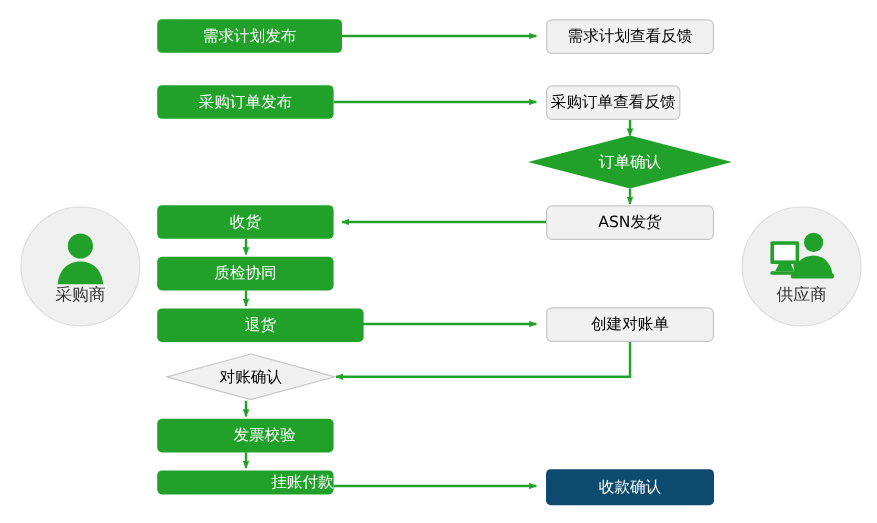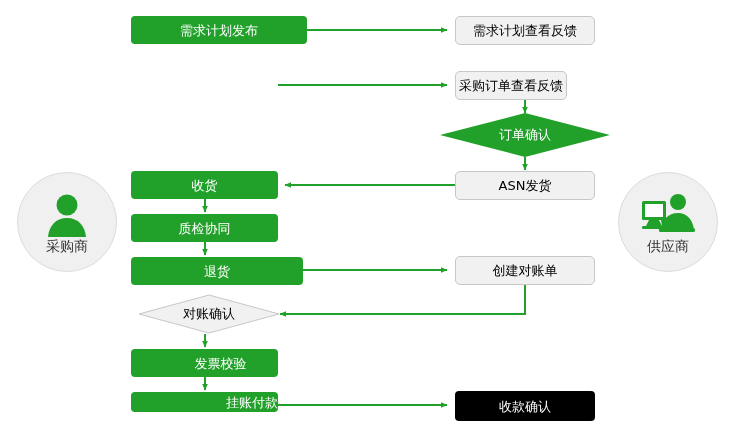--- a/index.html
+++ b/index.html
@@ -37,21 +37,21 @@
     line-height: 1;
     z-index: 3;
     white-space: nowrap;
   }
   .node.green {
     background: #22a12a;
     color: #ffffff;
     border-radius: 4px;
   }
   .node.orange {
-    background: #000000;
+    background: #0c4a6e;
     color: #ffffff;
     border-radius: 4px;
   }
   .node.grey {
     background: #f1f1f1;
     color: #000000;
     border: 1px solid #c7c7c7;
     border-radius: 5px;
   }
 
@@ -137,24 +137,27 @@
       <path d="M525,285 L525,314 L280,314" marker-end="url(#ah)"></path>
 
       <path d="M205,334 L205,347" marker-end="url(#ah)"></path>
 
       <path d="M205,377 L205,390" marker-end="url(#ah)"></path>
 
       <path d="M278,405 L447,405" marker-end="url(#ah)"></path>
     </g>
   </svg>
 
-  <div class="node green" style="left:131px; top:16px; width:176px; height:28px;">
+  <div class="node green" style="left:131px; top:16px; width:154px; height:28px;">
     <span>需求计划发布</span>
   </div>
 
+  <div class="node green" style="left:131px; top:71px; width:147px; height:28px;">
+    <span>采购订单发布</span>
+  </div>
 
   <div class="node green" style="left:131px; top:214px; width:147px; height:28px;">
     <span>质检协同</span>
   </div>
 
   <div class="node green" style="left:131px; top:171px; width:147px; height:28px;">
     <span>收货</span>
   </div>
 
   <div class="node green" style="left:131px; top:257px; width:172px; height:28px;">

